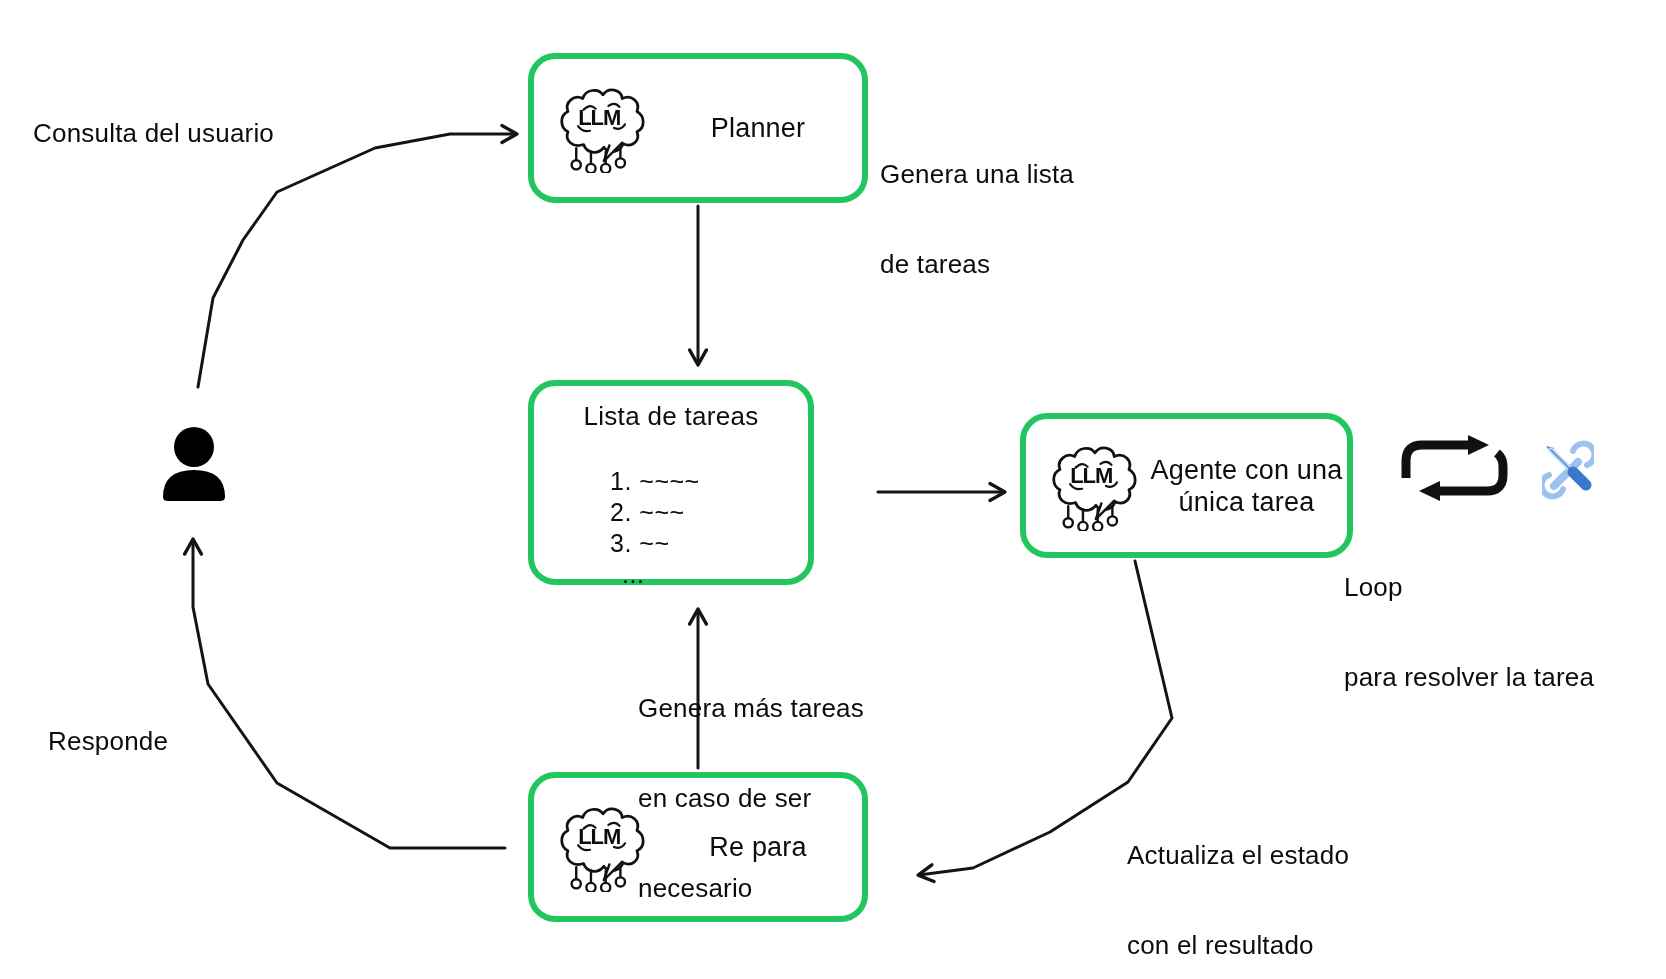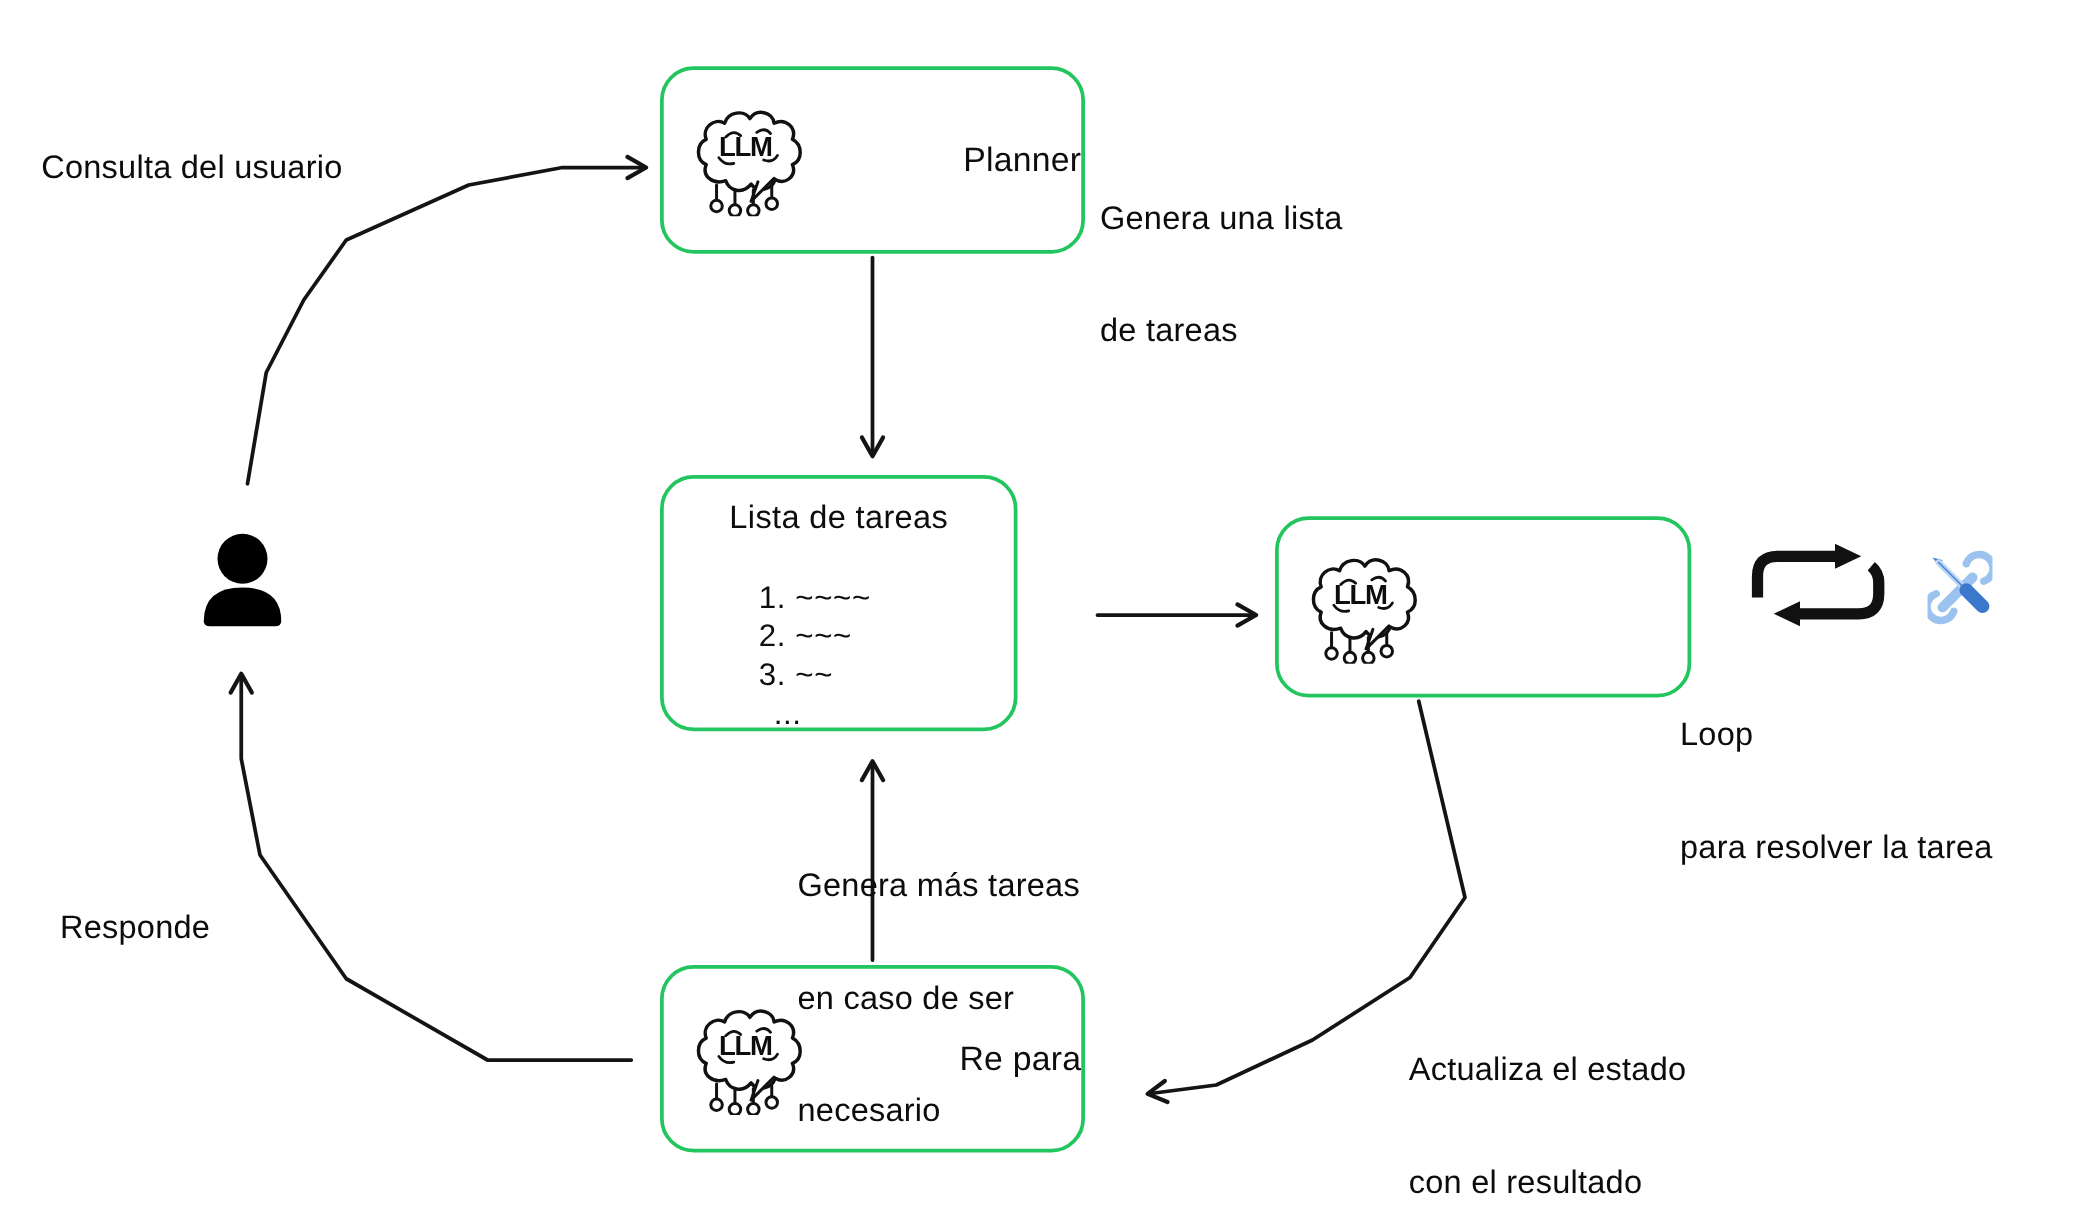--- a/index.html
+++ b/index.html
@@ -2,24 +2,24 @@
 <html><head>
 <meta charset="utf-8">
 <style>
   html,body{margin:0;padding:0;background:#ffffff;}
   .canvas{
     position:relative;width:1666px;height:979px;background:#ffffff;overflow:hidden;
     font-family:"Liberation Sans","DejaVu Sans",sans-serif;color:#0d0d0d;
   }
   svg.wires{position:absolute;left:0;top:0;}
   .node{
-    position:absolute;background:#fff;border:3px solid #22c55e;border-radius:27px;
+    position:absolute;background:#fff;border:6px solid #22c55e;border-radius:27px;
     display:flex;align-items:center;box-sizing:border-box;
   }
-  .node-label{flex:1;text-align:right;font-size:27px;letter-spacing:.2px;}
+  .node-label{flex:1;text-align:center;font-size:27px;letter-spacing:.2px;}
   .node-label.two-line{line-height:32px;}
   .llm-wrap{position:relative;width:92px;height:90px;flex:0 0 auto;margin:0 6px 0 22px;}
   .llm-wrap svg{width:100%;height:100%;display:block;}
   .llm-badge{
     position:absolute;left:47%;top:39%;transform:translate(-50%,-50%);
     font-weight:bold;font-size:22px;letter-spacing:-1px;color:#0d0d0d;
   }
   .list-node{display:block;}
   .list-title{text-align:center;font-size:26px;margin-top:15px;letter-spacing:.3px;}
   .list-items{margin:34px 0 0 76px;font-size:25px;line-height:31px;letter-spacing:.5px;}
@@ -97,20 +97,22 @@
     </div>
   </div>
 
   <div class="node" style="left:1020px;top:413px;width:333px;height:145px">
     <span class="llm-wrap">
       <svg viewBox="0 0 100 96">
           <use href="#llmico"></use>
         </svg>
       <b class="llm-badge">LLM</b>
     </span>
+    <span class="node-label two-line"><span>Agente con una</span><br>
+      <span>única tarea</span></span>
   </div>
 
   <div class="node" style="left:528px;top:772px;width:340px;height:150px">
     <span class="llm-wrap">
       <svg viewBox="0 0 100 96">
           <use href="#llmico"></use>
         </svg>
       <b class="llm-badge">LLM</b>
     </span>
     <span class="node-label">Re para</span>

